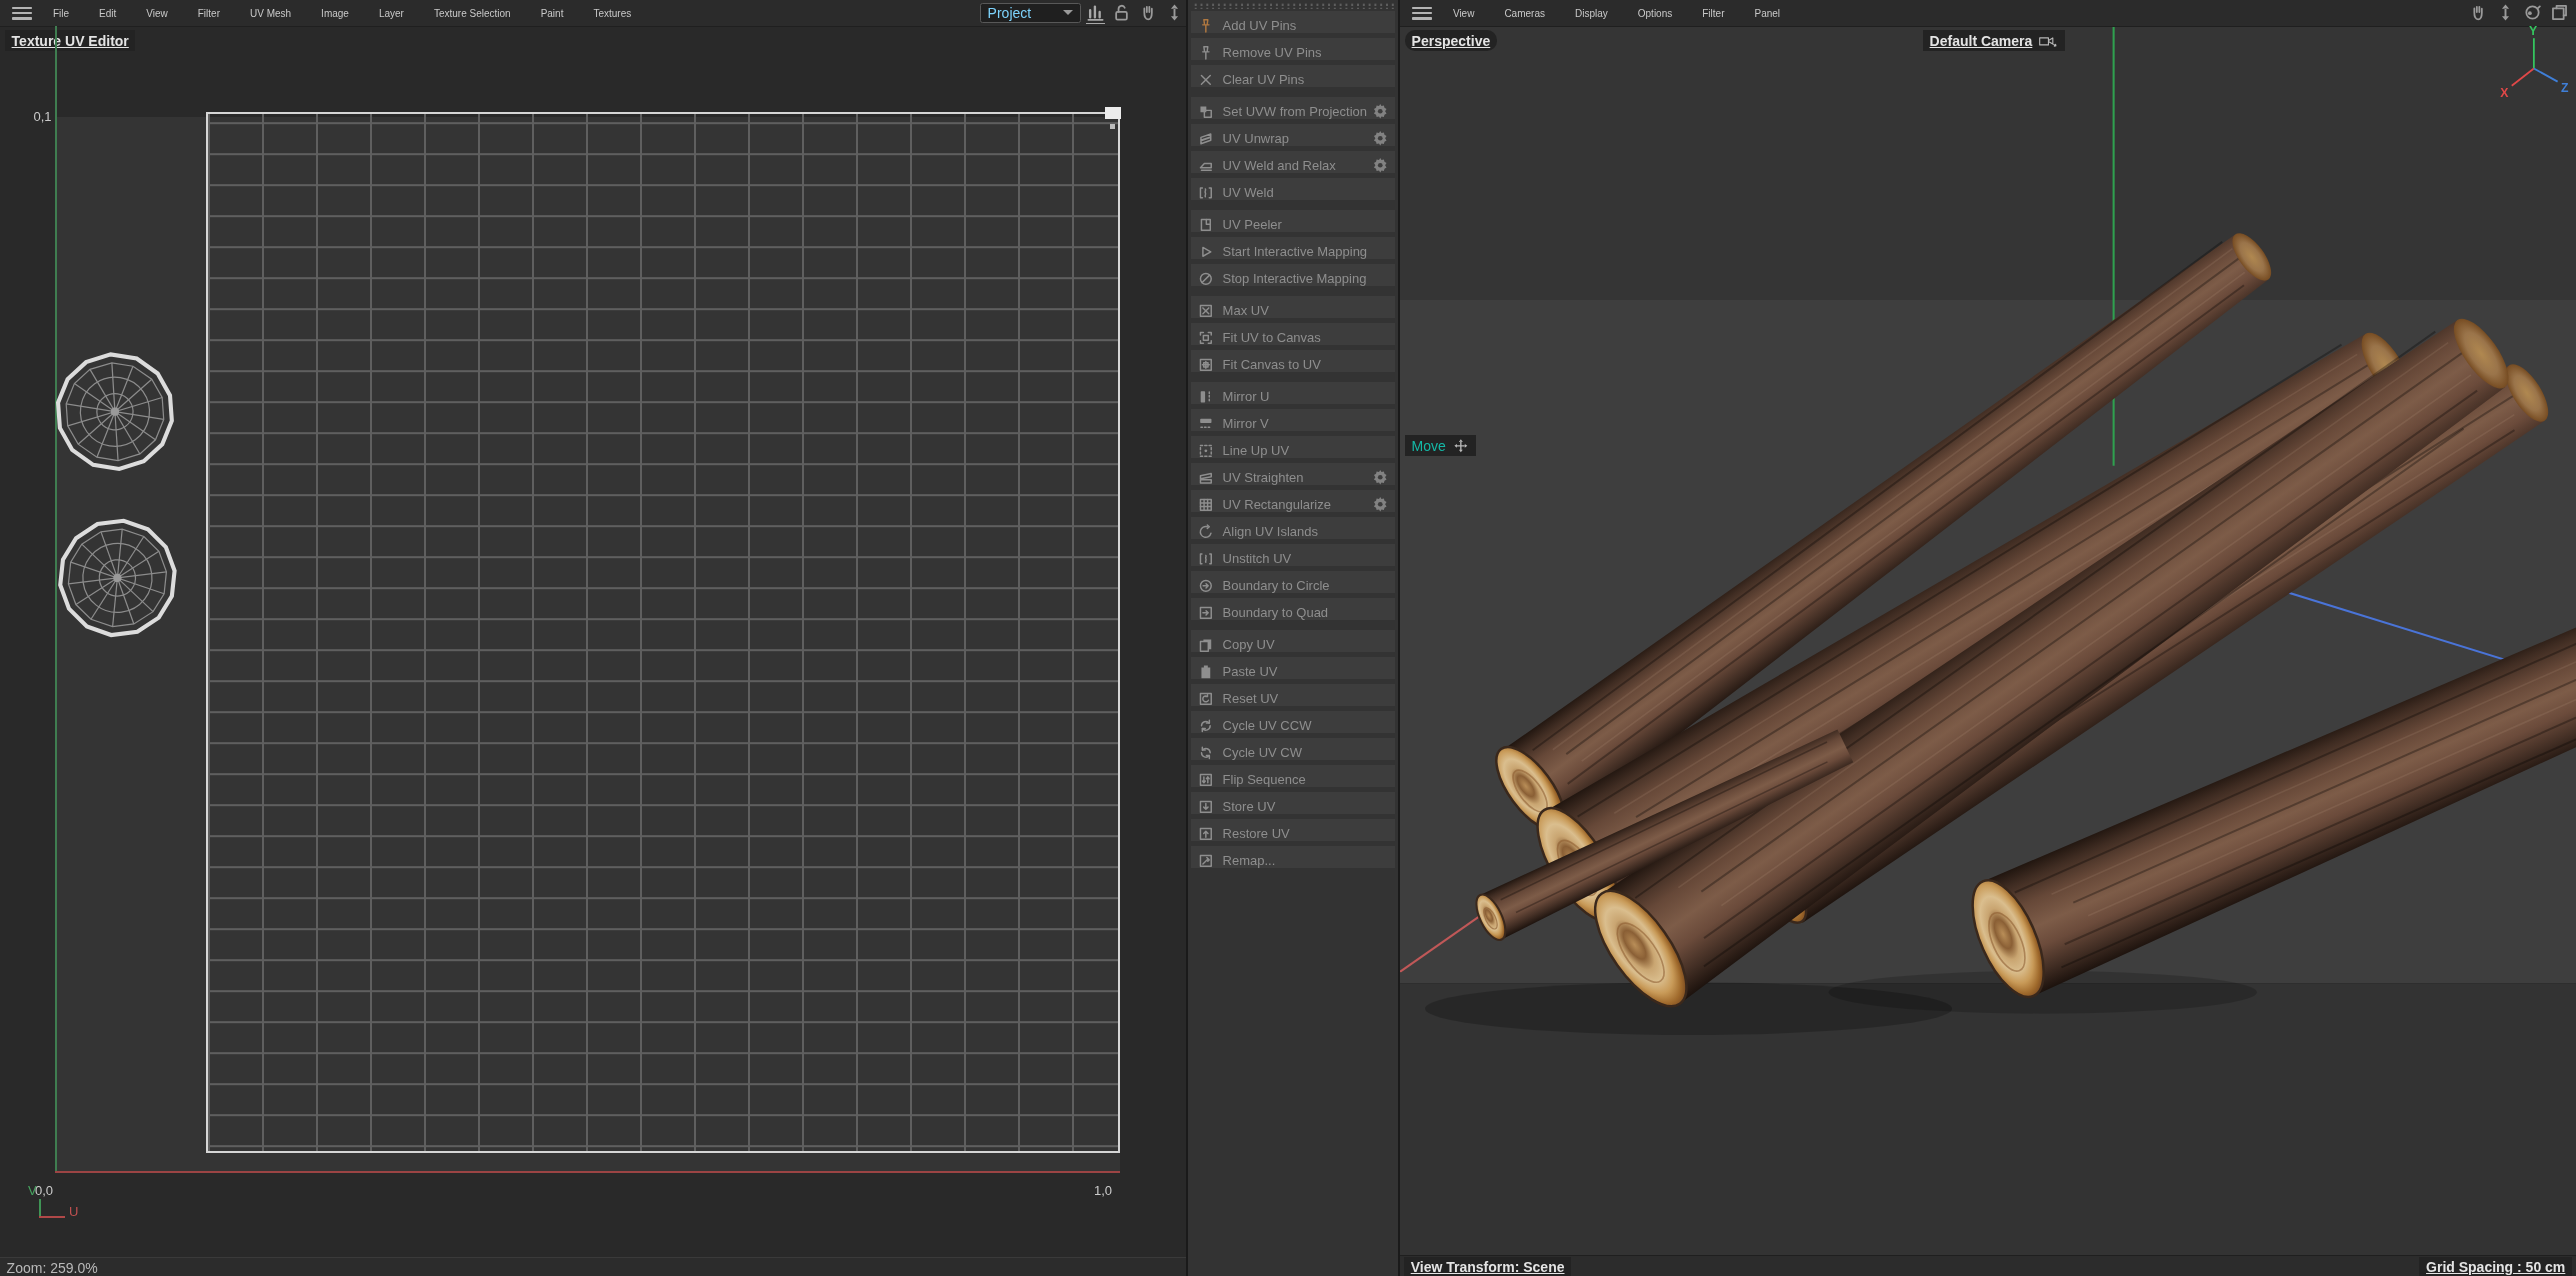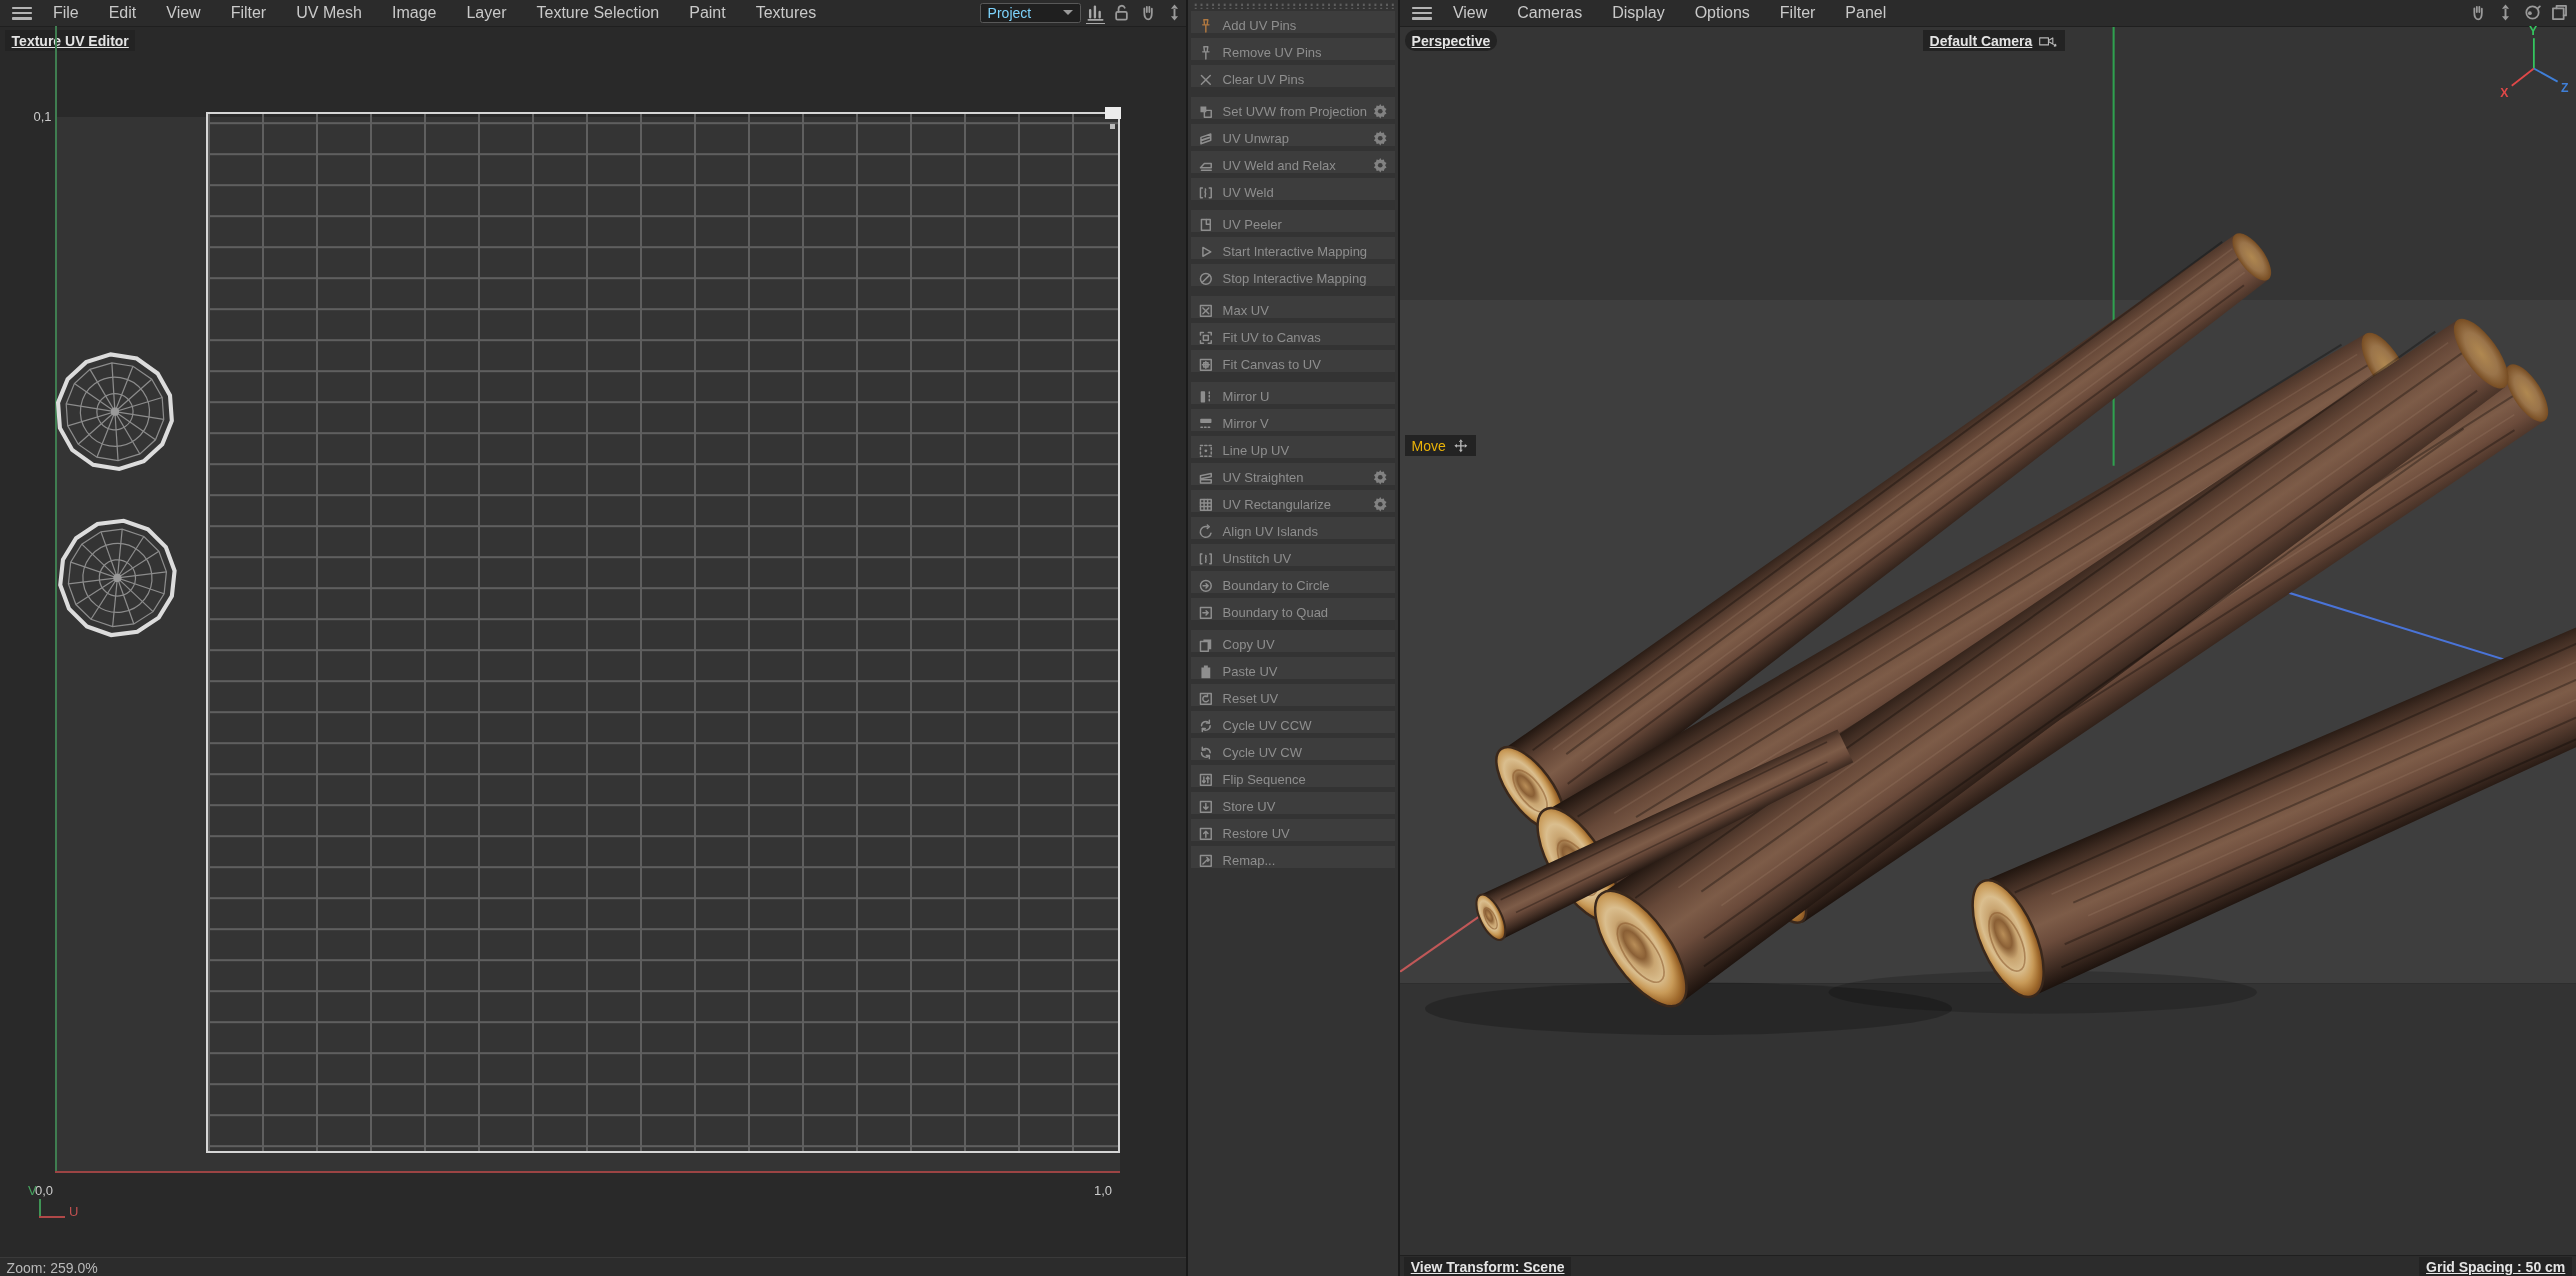--- a/index.html
+++ b/index.html
@@ -2,21 +2,21 @@
 <html style="font-size:13px"><head>
 <meta charset="utf-8">
 <style>
   html,body{margin:0;padding:0;background:#161616;}
   .app{position:relative;width:2576px;height:1277px;background:#292929;overflow:hidden;
        font-family:"Liberation Sans",sans-serif;color:#cfcfcf;-webkit-font-smoothing:antialiased;}
   .abs{position:absolute;}
 
   
   .menubar{position:absolute;top:0;height:26px;background:#2b2b2b;border-bottom:0.8px solid #1f1f1f;
-           display:flex;align-items:center;font-size:16px;color:#c9c9c9;}
+           display:flex;align-items:center;font-size:10px;color:#c9c9c9;}
   .menubar .mi{margin-right:30px;white-space:nowrap;cursor:default;}
   .burger{width:20px;height:13px;display:flex;flex-direction:column;justify-content:space-between;margin:0 21.4px 0 11.5px;}
   .burger i{display:block;height:2.5px;background:#b4b4b4;border-radius:0.8px;}
 
   .chip{position:absolute;background:#232323;color:#e4e4e4;font-size:14px;padding:2.5px 6.6px;white-space:nowrap;}
   .chip.bold{font-weight:bold;text-decoration:underline;}
 
   
   .left-editor{position:absolute;left:0;top:0;width:1186px;height:1277px;background:#292929;}
   .project-box{position:absolute;left:980px;top:2.5px;width:101px;height:20.6px;background:#1f1f1f;
@@ -648,21 +648,21 @@
 
     <div class="chip bold" style="left:5px;top:30px;border-radius:10px;">Perspective</div>
 
     <div class="chip bold" style="left:523px;top:30px;display:flex;align-items:center;gap:5.8px;">
       <span>Default Camera</span>
       <svg class="sic" viewBox="0 0 22 16" width="20" height="14" style="stroke:#b8b8b8;stroke-width:1.3;">
           <use href="#i-camera"></use>
         </svg>
     </div>
 
-    <div class="chip" style="left:5px;top:435px;display:flex;align-items:center;gap:7.4px;color:#eab308;">
+    <div class="chip" style="left:5px;top:435px;display:flex;align-items:center;gap:7.4px;color:#14b8a6;">
       <span>Move</span>
       <svg viewBox="0 0 16 16" width="15.7" height="15.7">
           <use href="#i-move"></use>
         </svg>
     </div>
 
     <svg class="abs" style="left:1087px;top:20.6px;" width="88" height="86" viewBox="3020 25 107 105">
       <line x1="3077" y1="83" x2="3077" y2="46" stroke="#35c45f" stroke-width="2.2"></line>
       <line x1="3077" y1="83" x2="3050" y2="104" stroke="#e04848" stroke-width="2.2"></line>
       <line x1="3077" y1="83" x2="3106" y2="99" stroke="#3f7fd8" stroke-width="2.2"></line>

